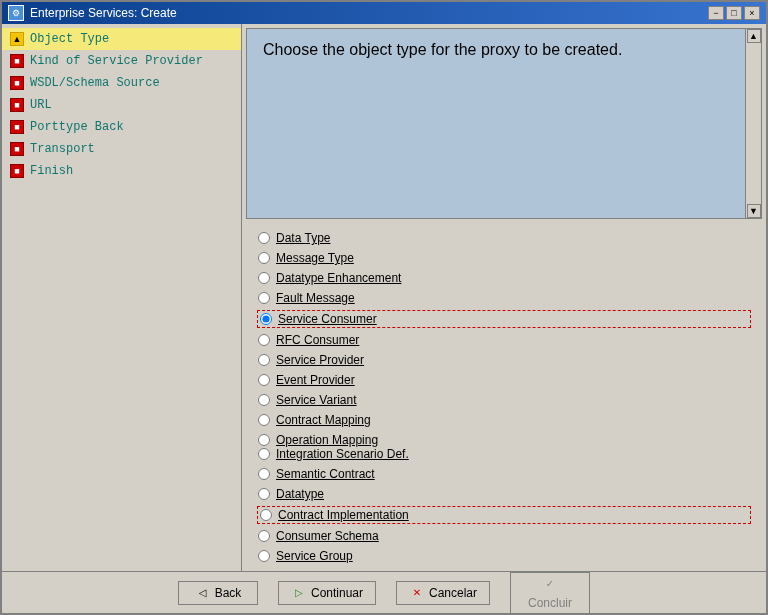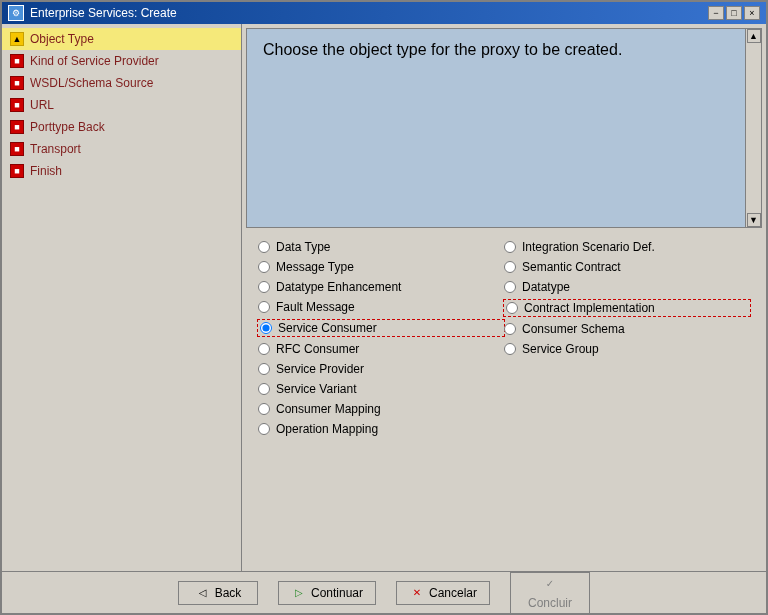--- a/index.html
+++ b/index.html
@@ -101,21 +101,22 @@
       background: #cc0000;
       border: 1px solid #880000;
       display: flex;
       align-items: center;
       justify-content: center;
       font-size: 9px;
       color: white;
     }
     .sidebar-label {
       font-size: 12px;
-      color: #7f1d1d;
+      color: #0f766e;
+      font-family: Liberation Mono, monospace;
     }
     .main-area {
       flex: 1;
       display: flex;
       flex-direction: column;
       background: #d4d0c8;
     }
     .info-panel {
       background: #b0c4d8;
       margin: 4px;
@@ -148,22 +149,24 @@
       border: 1px solid #808080;
       display: flex;
       align-items: center;
       justify-content: center;
       font-size: 9px;
       cursor: pointer;
     }
     .options-area {
       padding: 8px 16px;
       display: flex;
+      flex-direction: column;
       gap: 0;
       flex: 1;
+      text-decoration: underline;
     }
     .options-col {
       flex: 1;
       display: flex;
       flex-direction: column;
       gap: 6px;
     }
     .radio-item {
       display: flex;
       align-items: center;
@@ -305,25 +308,29 @@
             <div class="radio-item">
               <input type="radio" name="object-type" style="">
               <span class="radio-label">RFC Consumer</span>
             </div>
             <div class="radio-item">
               <input type="radio" name="object-type" style="">
               <span class="radio-label">Service Provider</span>
             </div>
             <div class="radio-item">
               <input type="radio" name="object-type" style="">
+              <span class="radio-label">Event Provider</span>
+            </div>
+            <div class="radio-item">
+              <input type="radio" name="object-type" style="">
               <span class="radio-label">Service Variant</span>
             </div>
             <div class="radio-item">
               <input type="radio" name="object-type" style="">
-              <span class="radio-label">Consumer Mapping</span>
+              <span class="radio-label">Contract Mapping</span>
             </div>
             <div class="radio-item">
               <input type="radio" name="object-type" style="">
               <span class="radio-label">Operation Mapping</span>
             </div>
           </div>
         <div class="options-col">
             <div class="radio-item">
               <input type="radio" name="object-type" style="">
               <span class="radio-label">Integration Scenario Def.</span>

